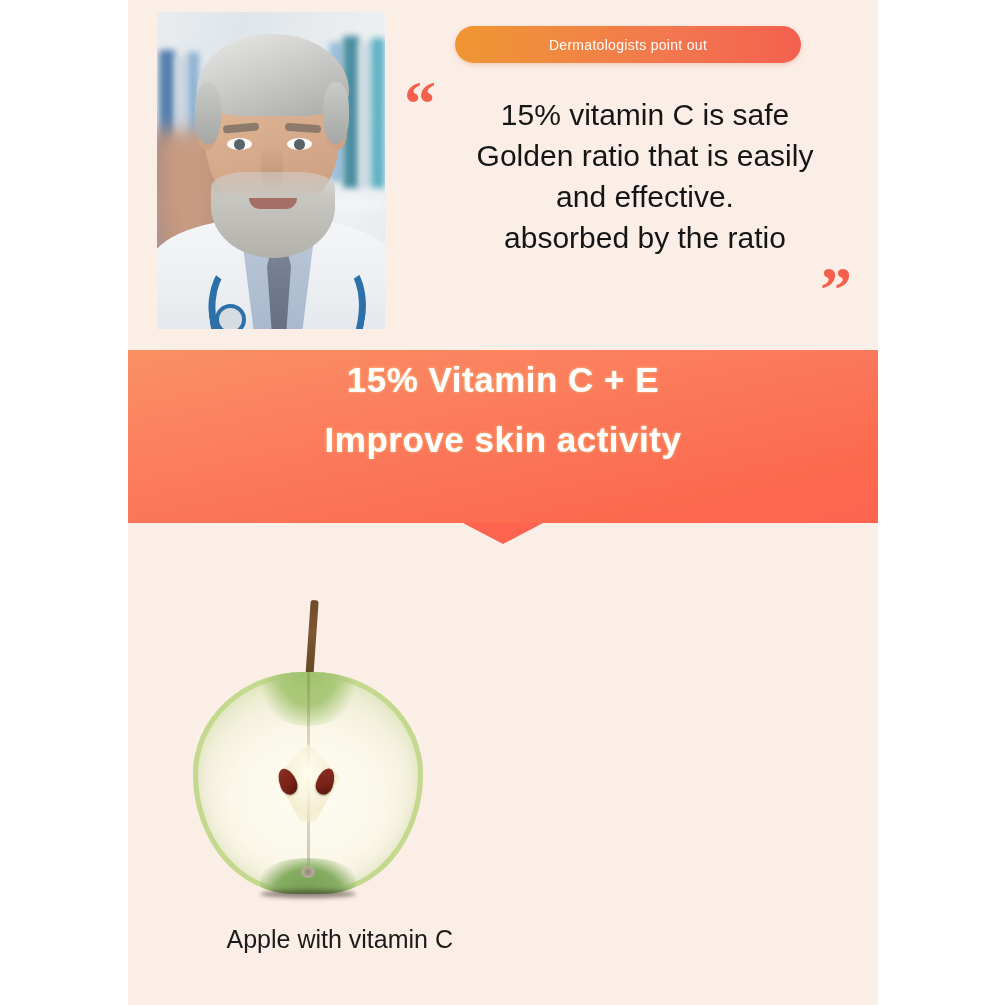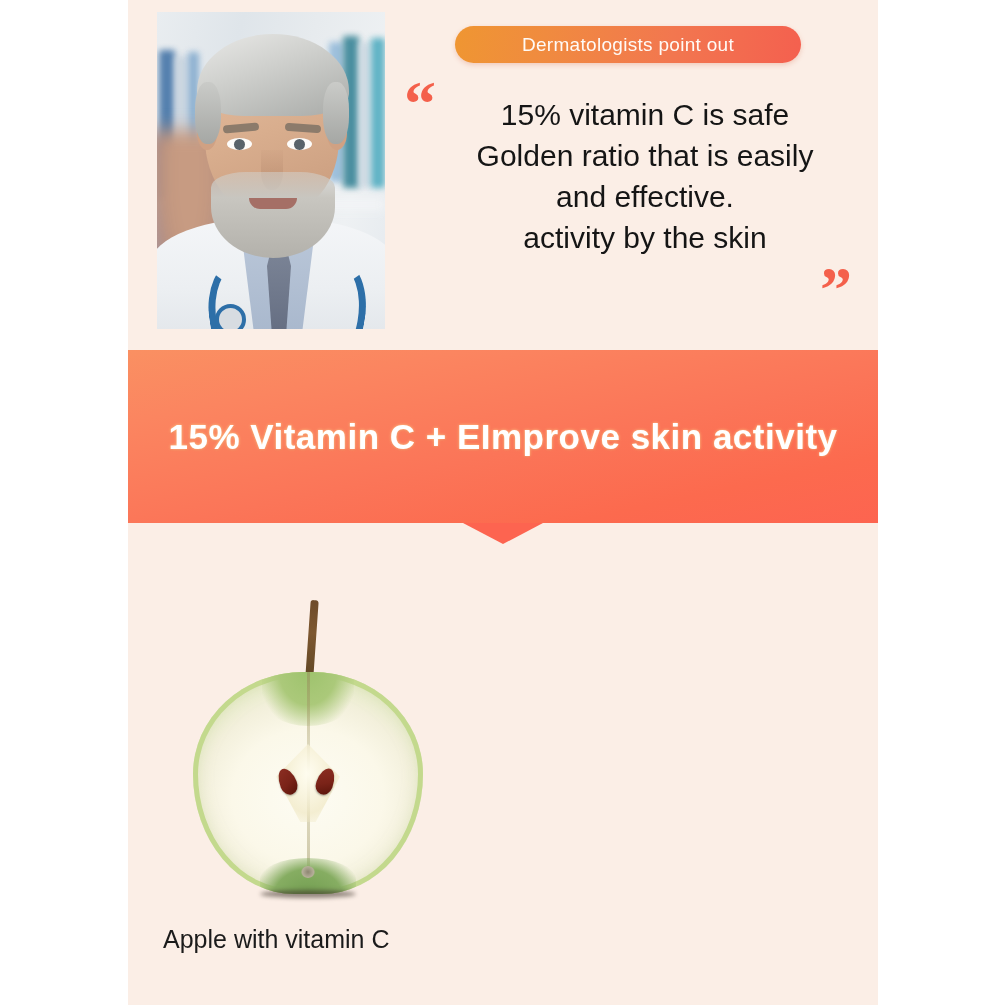--- a/index.html
+++ b/index.html
@@ -183,21 +183,21 @@
     height: 37px;
     border-radius: 19px;
     background: linear-gradient(100deg, #ef9632 0%, #f08b3f 26%, #f2774f 62%, #f4604f 100%);
     box-shadow: 0 2px 5px rgba(220,120,90,.30);
     display: flex;
     align-items: center;
     justify-content: center;
   }
   .badge-label {
     color: #fffaf6;
-    font-size: 19px;
+    font-size: 14px;
     letter-spacing: .3px;
     white-space: nowrap;
   }
 
   
   .quote-open, .quote-close {
     position: absolute;
     color: #f4604b;
     font-family: "Liberation Serif", serif;
     font-weight: 700;
@@ -223,23 +223,23 @@
 
   
   .banner {
     position: absolute;
     left: 128px;
     top: 350px;
     width: 750px;
     height: 173px;
     background: linear-gradient(168deg, #fa9062 0%, #fb8560 22%, #fb7558 55%, #fc6a4e 80%, #fd6450 100%);
     display: flex;
-    flex-direction: row;
+    flex-direction: column;
     align-items: center;
-    justify-content: center;
+    justify-content: flex-start;
   }
   .banner-line {
     color: #ffffff;
     font-weight: bold;
     font-size: 35px;
     line-height: 60px;
     letter-spacing: .5px;
     text-shadow: 0 0 3px rgba(255,226,150,.85), 0 1px 2px rgba(190,70,40,.22);
     white-space: nowrap;
   }
@@ -392,21 +392,21 @@
     margin-left: -48px;
     background: rgba(60,50,40,.55);
     filter: blur(2px);
     border-radius: 50%;
   }
 
   .apple-caption {
     position: absolute;
     top: 345px;
     width: 100%;
-    text-align: left;
+    text-align: right;
     color: #1b1b1b;
     font-size: 25px;
     white-space: nowrap;
   }
 </style>
 </head>
 <body>
 
 <div id="page">
 
@@ -453,21 +453,21 @@
   <div class="badge">
     <span class="badge-label">Dermatologists point out</span>
   </div>
 
   <div class="quote-open">“</div>
 
   <div class="quote-text">
     <span class="ln">15% vitamin C is safe</span>
     <span class="ln">Golden ratio that is easily</span>
     <span class="ln">and effective.</span>
-    <span class="ln">activity by the skin</span>
+    <span class="ln">absorbed by the ratio</span>
   </div>
 
   <div class="quote-close">”</div>
 
   <div class="banner">
     <div class="banner-line">15% Vitamin C + E</div>
     <div class="banner-line">Improve skin activity</div>
   </div>
   <div class="banner-arrow"></div>
 

